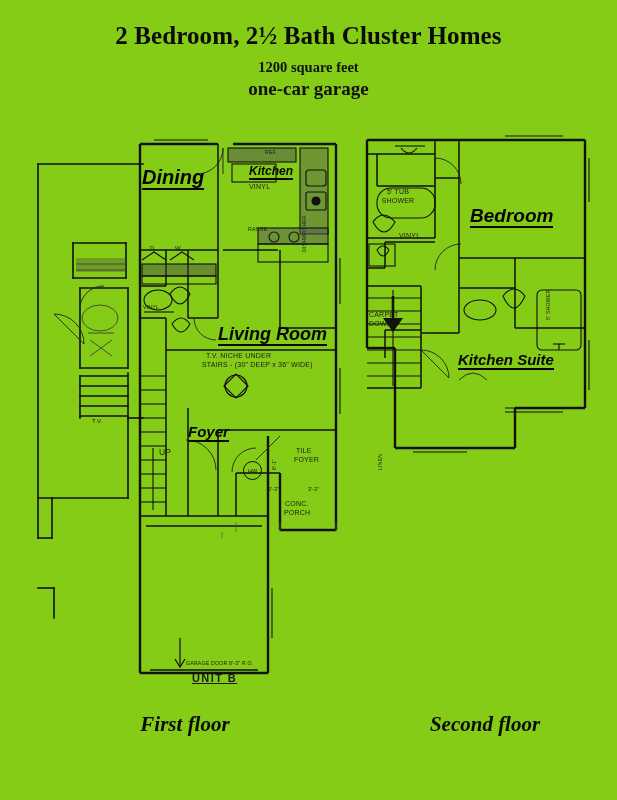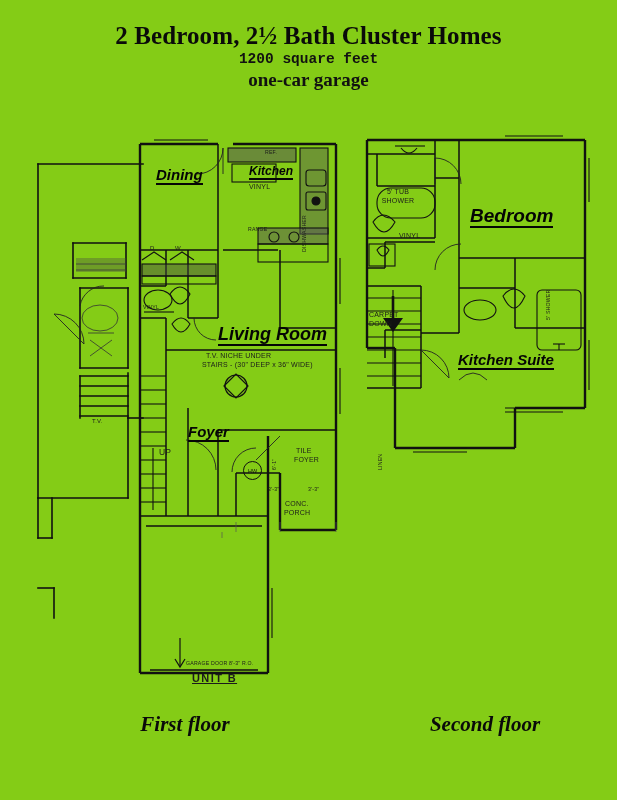--- a/index.html
+++ b/index.html
@@ -26,22 +26,22 @@
   }
   .main-title {
     font-family: "Liberation Serif", serif;
     font-size: 25px;
     font-weight: bold;
     color: #0a0a0a;
     letter-spacing: 0.1px;
     line-height: 1.1;
   }
   .sub-1 {
-    margin-top: 1px;
-    font-family: Liberation Mono, monospace;
+    margin-top: 9px;
+    font-family: Liberation Serif, serif;
     font-size: 14.5px;
     font-weight: bold;
     color: #111;
   }
   .sub-2 {
     margin-top: 2px;
     font-family: "Liberation Serif", serif;
     font-size: 19px;
     font-weight: bold;
     color: #111;
@@ -73,21 +73,21 @@
     position: absolute;
     font-family: "Liberation Sans", sans-serif;
     font-weight: bold;
     font-style: italic;
     color: #050505;
     white-space: nowrap;
     border-bottom: 2px solid #050505;
     padding-bottom: 0px;
     line-height: 1.05;
   }
-  #lbl-dining      { left: 156px; top: 167px; font-size: 15px; }
+  #lbl-dining      { left: 142px; top: 167px; font-size: 20px; }
   #lbl-kitchen     { left: 249px; top: 165px; font-size: 12px; }
   #lbl-living      { left: 218px; top: 325px; font-size: 18px;   }
   #lbl-foyer       { left: 188px; top: 424px; font-size: 15px;   }
   #lbl-bedroom     { left: 470px; top: 192px; font-size: 19px; margin-top: 14px; }
   #lbl-master      { left: 458px; top: 352px; font-size: 15px;   }
 
   
   .note {
     position: absolute;
     font-family: "Liberation Sans", sans-serif;

